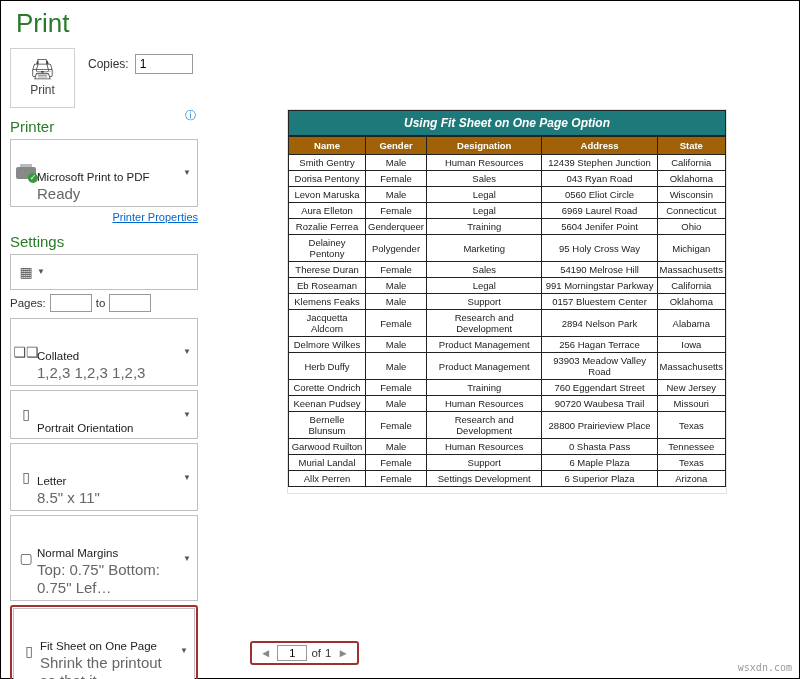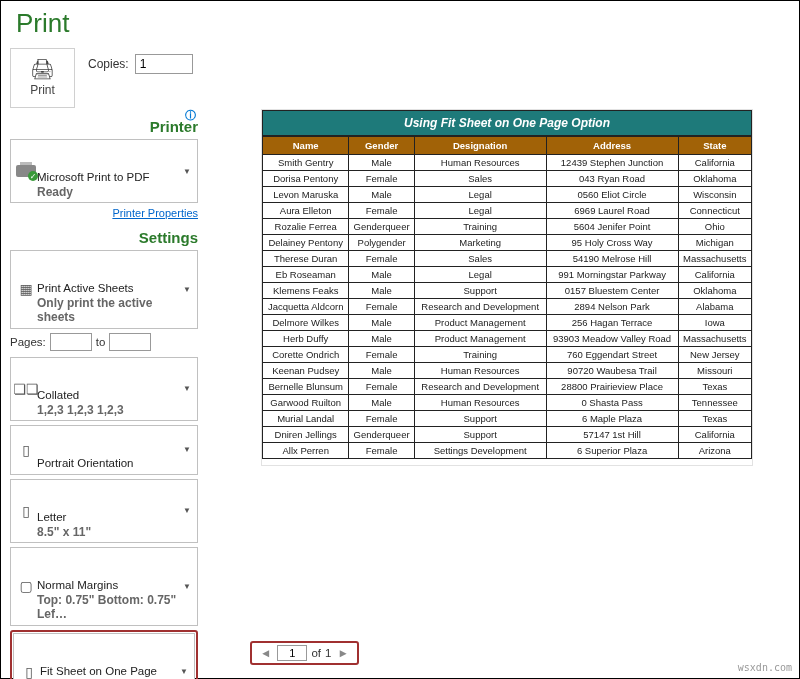--- a/index.html
+++ b/index.html
@@ -22,24 +22,23 @@
   }
   .left-panel {
     position: absolute;
     left: 10px;
     top: 48px;
     width: 188px;
   }
   .left-panel .section-heading {
     color: #2b7a2b;
     font-size: 15px;
-    font-weight: 700;
+    font-weight: 400;
     margin: 10px 0 4px 0;
     position: relative;
-    text-align: right;
   }
   .info-icon {
     color: #0078d4;
     position: absolute;
     right: 2px;
     top: -10px;
     font-size: 11px;
   }
   .print-box {
     width: 65px;
@@ -89,21 +88,21 @@
     font-size: 14px;
     color: #555;
   }
   .dropdown-row .dd-text {
     flex: 1;
     line-height: 1.2;
     font-size: 11.5px;
     margin-top: 28px;
   }
   .dropdown-row .dd-text .main { color: #222; }
-  .dropdown-row .dd-text .sub { color: #666; font-size: 12px; font-weight: bold; }
+  .dropdown-row .dd-text .sub { color: #666; font-size: 15px; }
   .dropdown-row .dd-arrow {
     font-size: 8px;
     color: #555;
     padding-right: 2px;
   }
   .link-right {
     text-align: right;
     font-size: 11px;
     color: #0066cc;
     text-decoration: underline;
@@ -147,21 +146,21 @@
   }
   .preview-scroll {
     position:absolute;
     inset:0;
     overflow:auto;
   }
   .preview-scroll::-webkit-scrollbar { width:14px; height:14px; }
   .preview-scroll::-webkit-scrollbar-track { background:#f0f0f0; }
   .preview-scroll::-webkit-scrollbar-thumb { background:#c2c2c2; }
   .preview-page {
-    width: 490px;
+    width: 438px;
     margin: 58px auto 0 auto;
     background: #fff;
     box-shadow: 0 0 0 1px #e2e2e2;
     padding-bottom: 6px;
   }
   .sheet-title {
     background: #1e7a7a;
     color: #fff;
     font-style: italic;
     font-weight: bold;
@@ -255,24 +254,20 @@
       <div class="sub">Ready</div>
     </div>
     <div class="dd-arrow">▼</div>
   </div>
   <div class="link-right">Printer Properties</div>
 
   <div class="section-heading">Settings</div>
 
   <div class="dropdown-row large">
     <div class="dd-icon">▦</div>
-    <div class="dd-text">
-      <div class="main">Print Active Sheets</div>
-      <div class="sub">Only print the active sheets</div>
-    </div>
     <div class="dd-arrow">▼</div>
   </div>
 
   <div class="pages-row">
     <span>Pages:</span>
     <input type="text" value="" style="">
     <span>to</span>
     <input type="text" value="" style="">
   </div>
 
@@ -453,27 +448,20 @@
               <td>Tennessee</td>
             </tr>
             <tr>
               <td>Murial Landal</td>
               <td>Female</td>
               <td>Support</td>
               <td>6 Maple Plaza</td>
               <td>Texas</td>
             </tr>
             <tr>
-              <td>Dniren Jellings</td>
-              <td>Genderqueer</td>
-              <td>Support</td>
-              <td>57147 1st Hill</td>
-              <td>California</td>
-            </tr>
-            <tr>
               <td>Allx Perren</td>
               <td>Female</td>
               <td>Settings Development</td>
               <td>6 Superior Plaza</td>
               <td>Arizona</td>
             </tr>
           </tbody>
       </table>
     </div>
     <div style="height:60px;"></div>

